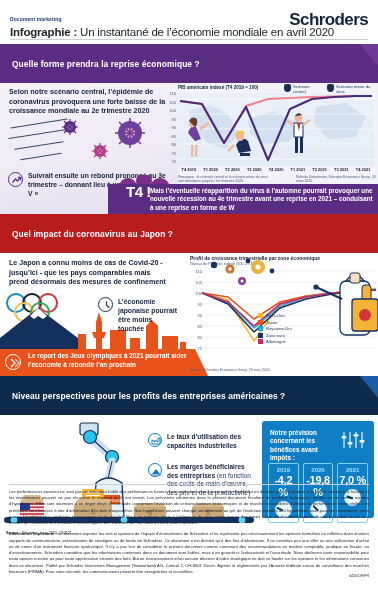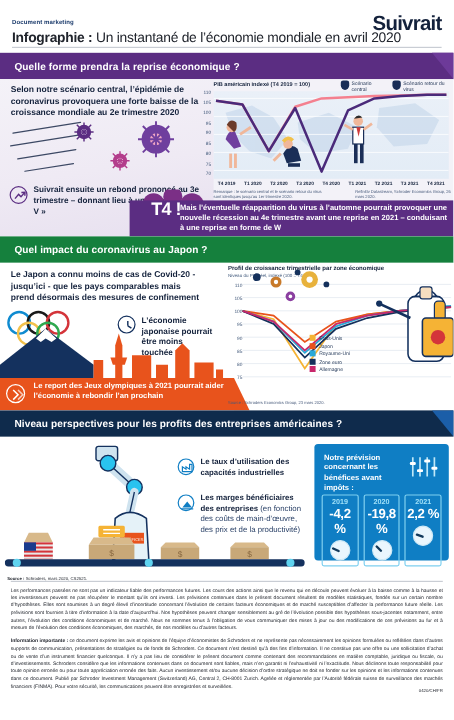--- a/index.html
+++ b/index.html
@@ -14,26 +14,26 @@
   
   .header { position: relative; height: 44px; padding: 16px 10px 0 10px; }
   .doc-kicker { font-size: 5px; color: #1a3a6b; font-weight: bold; letter-spacing: .1px; }
   .doc-title { font-size: 11.5px; color: #20242c; margin-top: 4px; letter-spacing: -.2px; }
   .doc-title b { font-weight: bold; }
   .brand { position: absolute; right: 10px; top: 10px; font-size: 17px; font-weight: bold;
            color: #14223c; letter-spacing: -.6px; }
   .hdr-rule { position: absolute; left: 10px; right: 10px; bottom: 4px; height: 1px; background: #c9cdd4; }
 
   
-  .banner { position: relative; height: 22px; display: flex; align-items: center; text-align: right; }
+  .banner { position: relative; height: 39px; display: flex; align-items: center; text-align: right; }
   .banner .txt { font-size: 8.4px; font-weight: bold; color: #fff; padding-left: 12px; letter-spacing: .1px; }
   .banner.purple { background: #5b2d82; }
   .banner.purple::after { content:""; position:absolute; right:0; top:0; width:0; height:0;
       border-top: 22px solid #6d3a99; border-left: 18px solid transparent; }
-  .banner.orange { background: #15803d; }
+  .banner.orange { background: #b91c1c; }
   .banner.navy  { background: #0f2b4c; }
   .banner.navy::after { content:""; position:absolute; right:0; top:0; width:0; height:0;
       border-top: 22px solid #1b5ea8; border-left: 18px solid transparent; }
 
   
   .sec1 { position: relative; height: 131px; background: #f3f2f8; overflow: hidden; }
   .s1-left { position: absolute; left: 0; top: 0; width: 178px; height: 131px;
              background: linear-gradient(170deg,#f4f2f8 0%,#efeaf4 55%,#e7e0ef 100%); }
   .s1-lead { position: absolute; left: 9px; top: 5px; width: 160px; font-size: 7.1px;
              line-height: 1.34; font-weight: bold; color: #14223c; }
@@ -132,21 +132,21 @@
   .disc .code { position: absolute; right: 9px; bottom: 2px; font-size: 3.6px; color: #20242c; }
 </style>
 </head>
 <body>
 
 <div class="page">
 
   <div class="header">
     <div class="doc-kicker">Document marketing</div>
     <div class="doc-title"><b>Infographie : </b><span>Un instantané de l’économie mondiale en avril 2020</span></div>
-    <div class="brand">Suivrait</div>
+    <div class="brand">Schroders</div>
     <div class="hdr-rule"></div>
   </div>
 
   <div class="banner purple">
     <div class="txt">Quelle forme prendra la reprise économique ?</div>
   </div>
 
   <div class="sec1">
     <div class="s1-left"></div>
     <div class="s1-lead">Selon notre scénario central, l’épidémie de coronavirus provoquera une forte baisse de la croissance mondiale au 2e trimestre 2020</div>
@@ -518,21 +518,21 @@
         </div>
         <div class="fc-card">
           <div class="fc-year">2020</div>
           <div class="fc-val">-19,8 %</div>
           <div class="gauge">
               <div class="needle" style="transform:rotate(225deg)"></div>
             </div>
         </div>
         <div class="fc-card">
           <div class="fc-year">2021</div>
-          <div class="fc-val">2,2 %</div>
+          <div class="fc-val">7,0 %</div>
           <div class="gauge">
               <div class="needle" style="transform:rotate(200deg)"></div>
             </div>
         </div>
       </div>
     </div>
 
     <svg class="conveyor" viewBox="0 0 250 36">
       <g>
         <path d="M20 6 L36 6 L40 14 L16 14 Z" fill="#d8b98a"></path>

